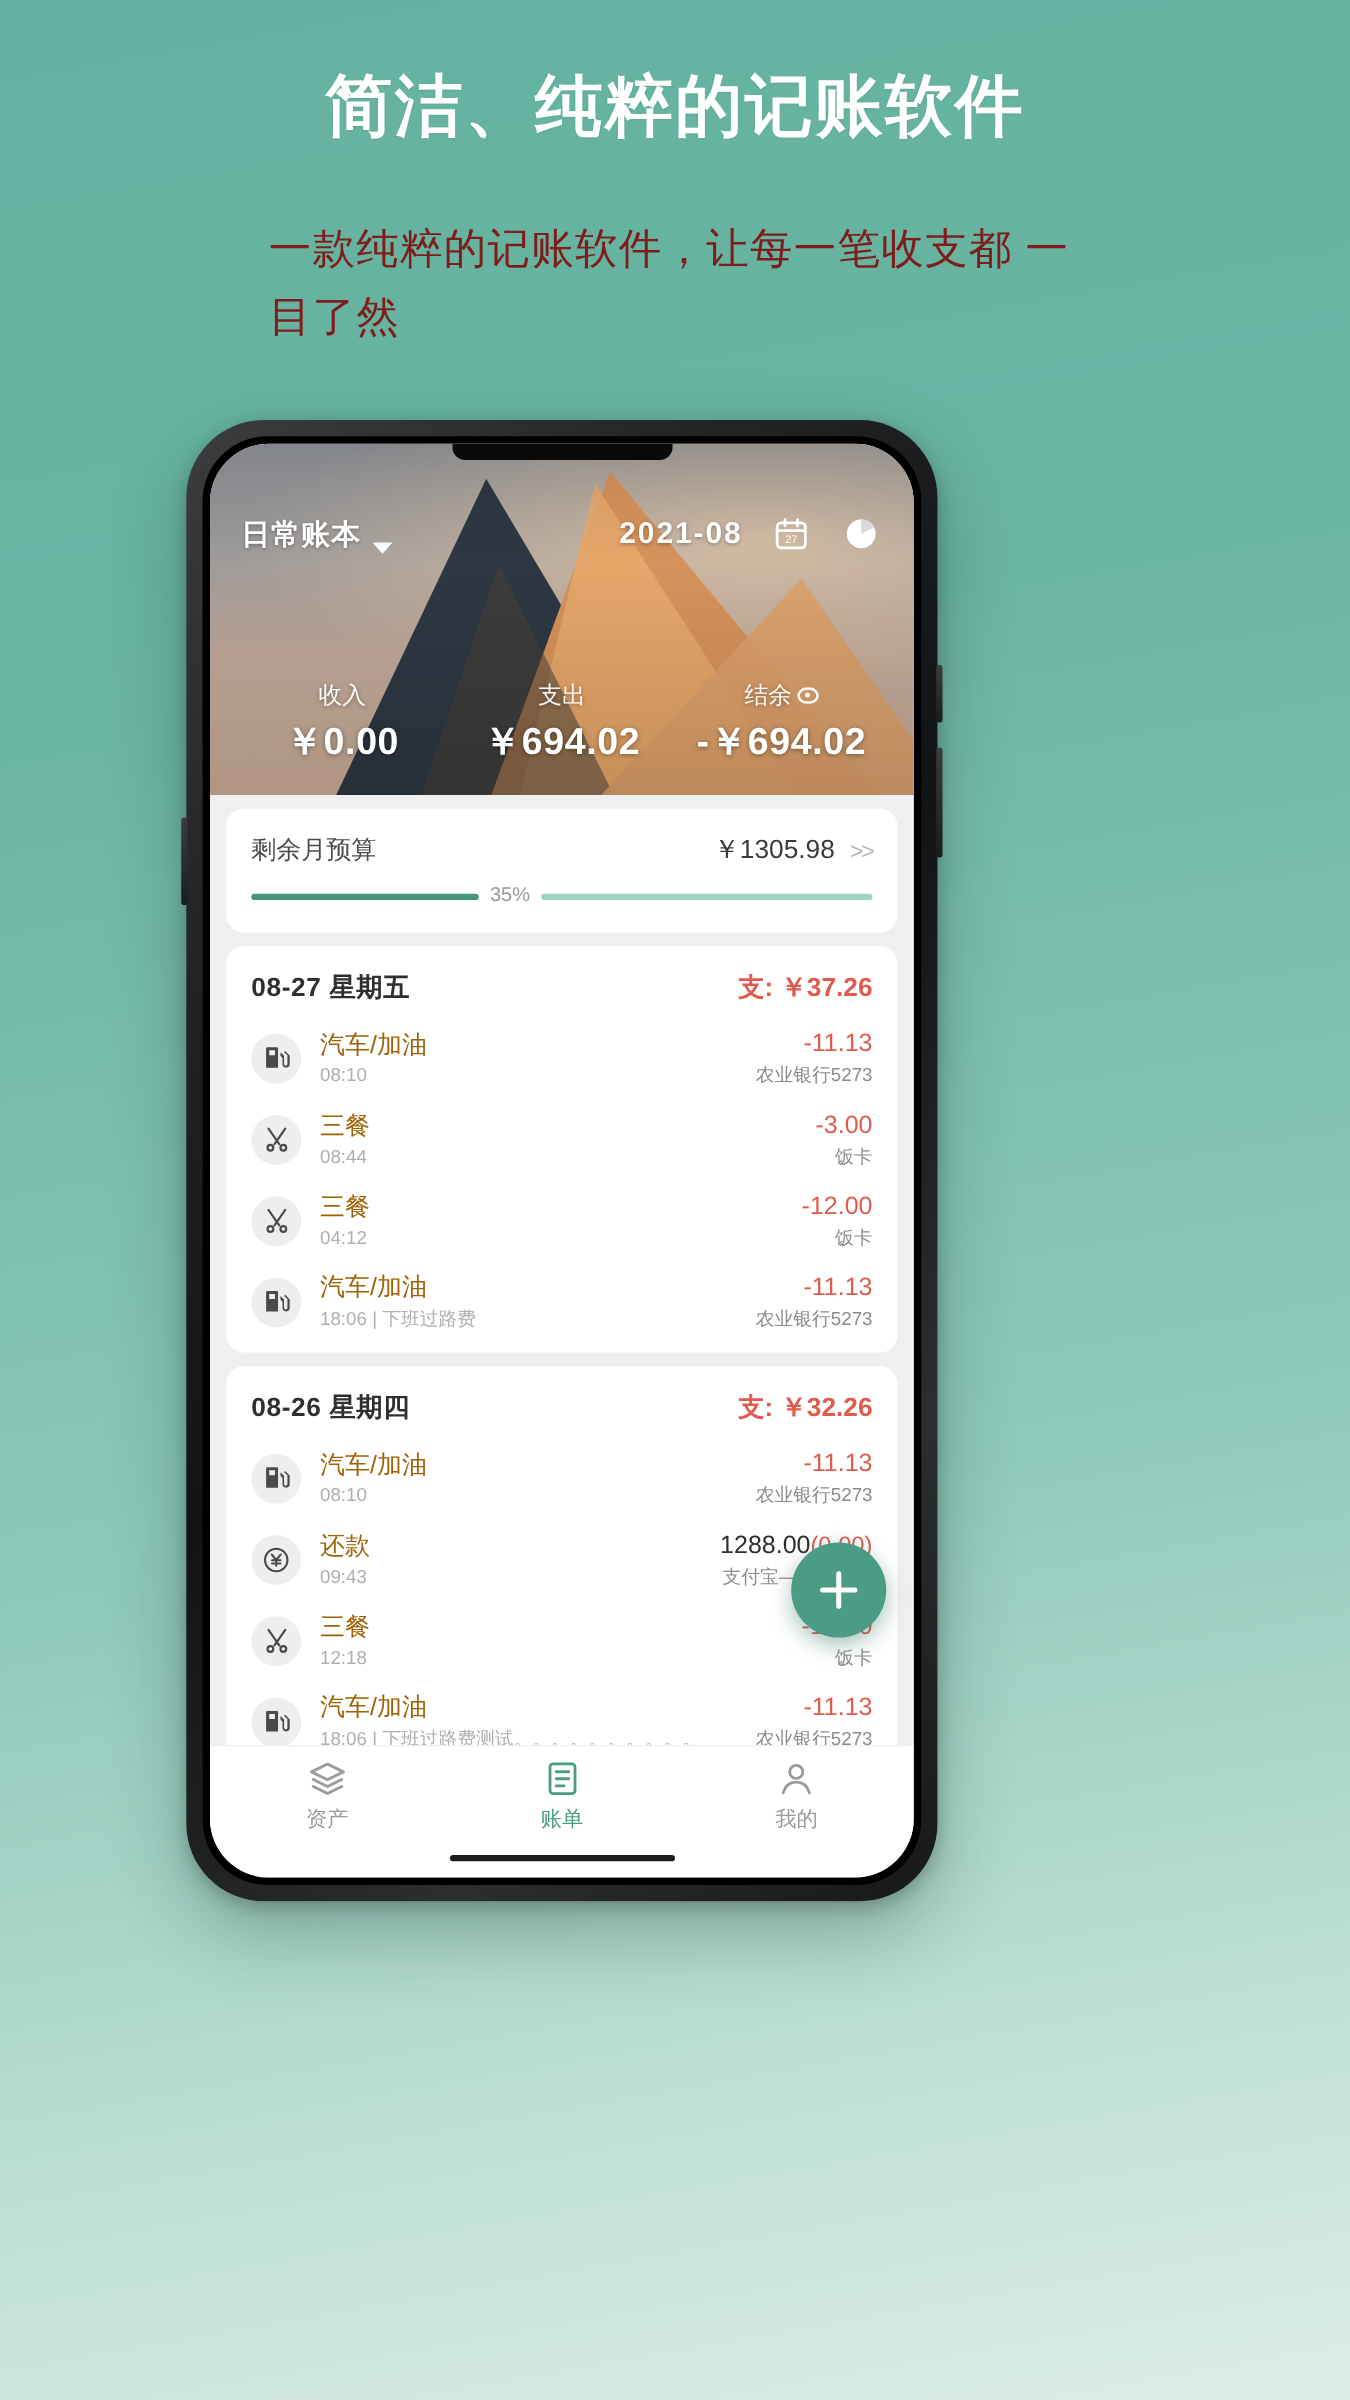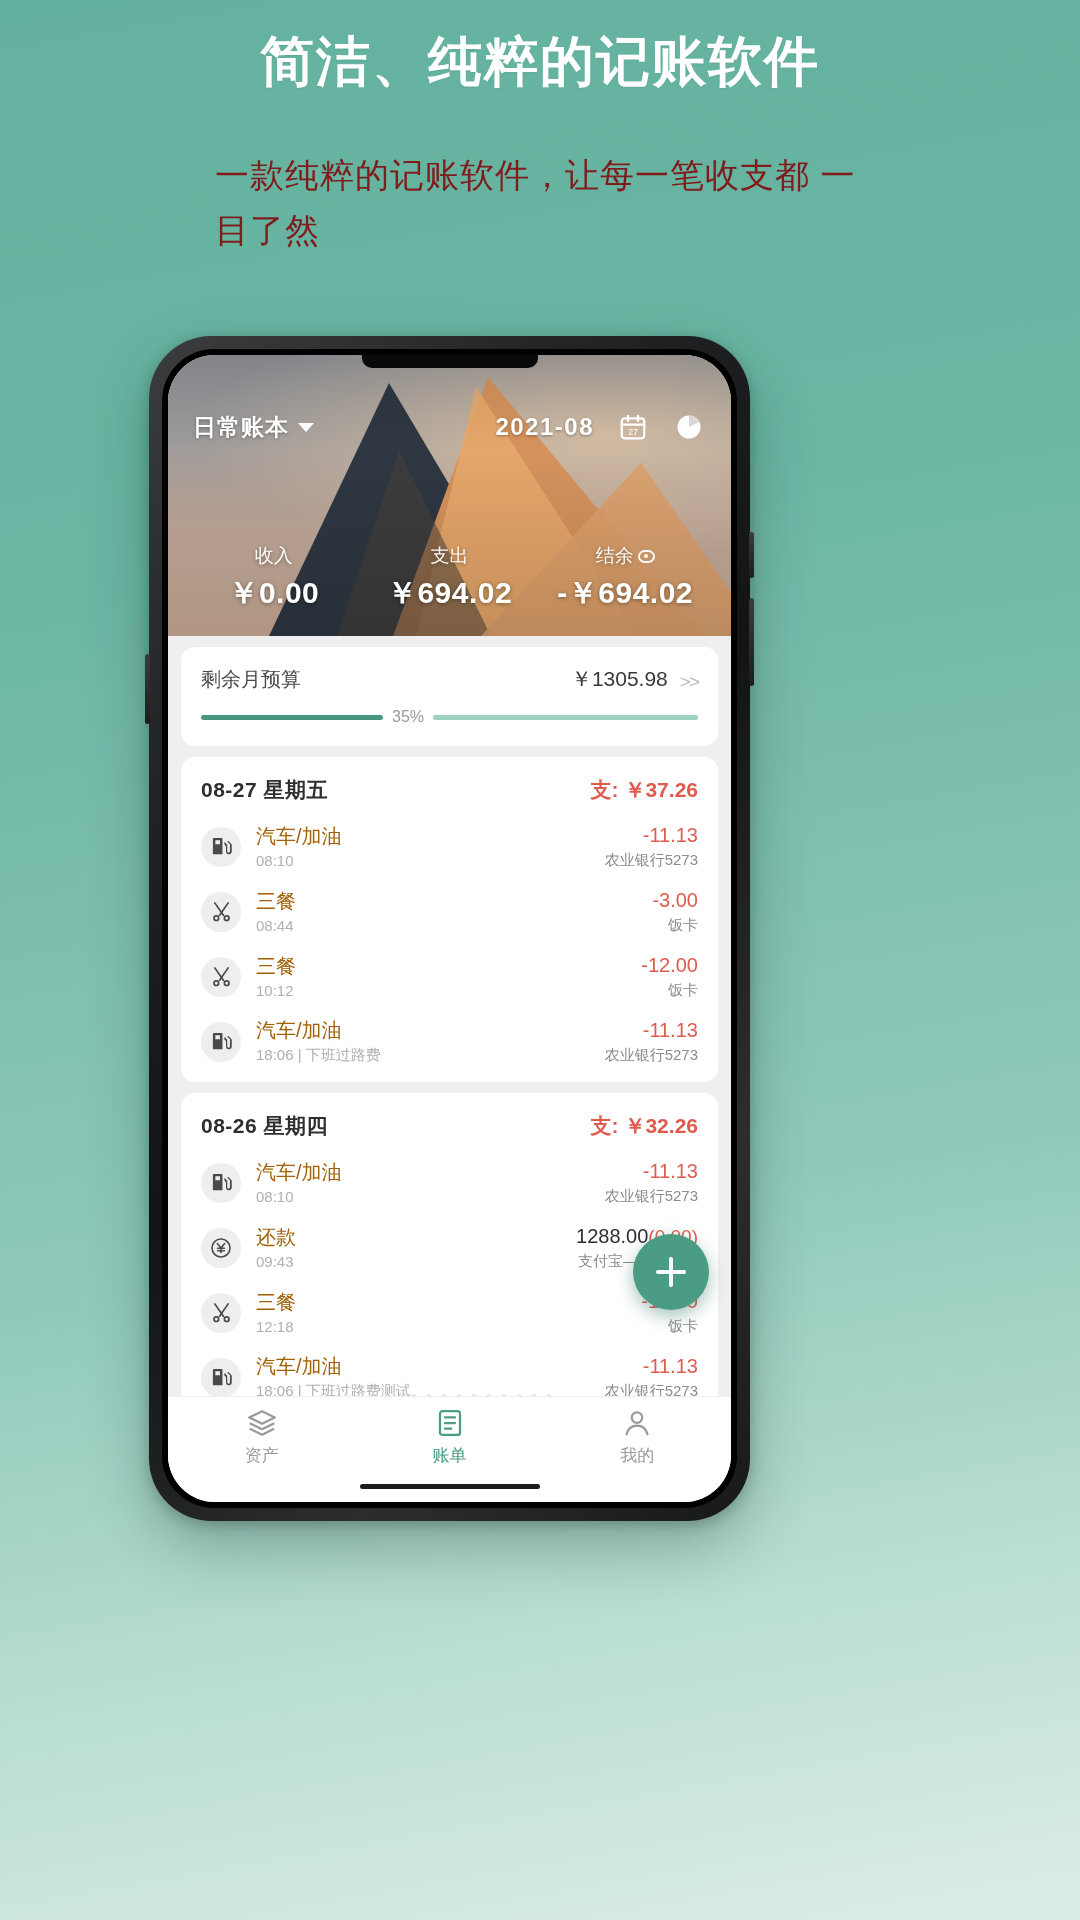--- a/index.html
+++ b/index.html
@@ -4,21 +4,21 @@
 <style>
   * { margin:0; padding:0; box-sizing:border-box; }
   html,body { width:1080px; height:1920px; }
   body {
     font-family:"Liberation Sans","DejaVu Sans",sans-serif;
     background:linear-gradient(170deg,#63b29f 0%,#6bb5a3 28%,#8fc9ba 62%,#c2e2d7 86%,#dcede6 100%);
     overflow:hidden; position:relative;
   }
 
   
-  .promo { padding-top:28px; text-align:center; }
+  .promo { padding-top:52px; text-align:center; }
   .promo-title {
     font-size:54px; font-weight:700; color:#ffffff; letter-spacing:2px;
     line-height:1.25; text-shadow:0 1px 2px rgba(0,0,0,.06);
   }
   .promo-sub {
     margin:52px auto 0; width:650px; font-size:34px; line-height:1.62;
     color:#7f1d1d; font-weight:400; text-align:left; letter-spacing:1px;
   }
 
   
@@ -93,21 +93,21 @@
     border-left:160px solid transparent; border-right:120px solid transparent;
     border-bottom:173px solid #dba06a; opacity:.9;
   }
   .hero-veil { position:absolute; inset:0; background:linear-gradient(180deg,rgba(0,0,0,.08) 0%,rgba(0,0,0,0) 34%,rgba(0,0,0,.14) 100%); }
 
   .hero-top {
     position:absolute; left:0; right:0; top:55px;
     display:flex; align-items:center; padding:0 25px; z-index:5;
   }
   .ledger {
-    display:flex; align-items:center; gap:9px;
+    display:flex; align-items:flex-end; gap:9px;
     color:#fff; font-size:23px; font-weight:600; letter-spacing:1px;
     text-shadow:0 1px 3px rgba(0,0,0,.35);
   }
   .caret { width:0;height:0;border-left:8px solid transparent;border-right:8px solid transparent;border-top:9px solid #fff; opacity:.95; }
   .hero-top-right { margin-left:auto; display:flex; align-items:center; gap:22px; }
   .ym { color:#fff; font-size:24px; font-weight:600; letter-spacing:1.5px; text-shadow:0 1px 3px rgba(0,0,0,.35); }
   .icon-btn { width:34px; height:34px; display:flex; align-items:center; justify-content:center; }
 
   .hero-stats {
     position:absolute; left:0; right:0; bottom:22px; z-index:5;
@@ -297,21 +297,21 @@
             <div class="tx">
               <span class="tx-ic">
                 <svg width="23" height="23" viewBox="0 0 24 24" fill="none" stroke="#4a4a4a" stroke-width="1.8" stroke-linecap="round">
                     <path d="M5 3l9 13M19 3l-9 13"></path>
                     <circle cx="6.6" cy="19" r="2.4"></circle>
                     <circle cx="17.4" cy="19" r="2.4"></circle>
                   </svg>
               </span>
               <span class="tx-mid">
                 <span class="tx-cat">三餐</span>
-                <div class="tx-sub">10:12</div>
+                <div class="tx-sub">04:12</div>
               </span>
               <span class="tx-right">
                 <div class="tx-amt">-12.00</div>
                 <div class="tx-acct">饭卡</div>
               </span>
             </div>
 
             <div class="tx">
               <span class="tx-ic">
                 <svg width="23" height="23" viewBox="0 0 24 24" fill="#4a4a4a">

